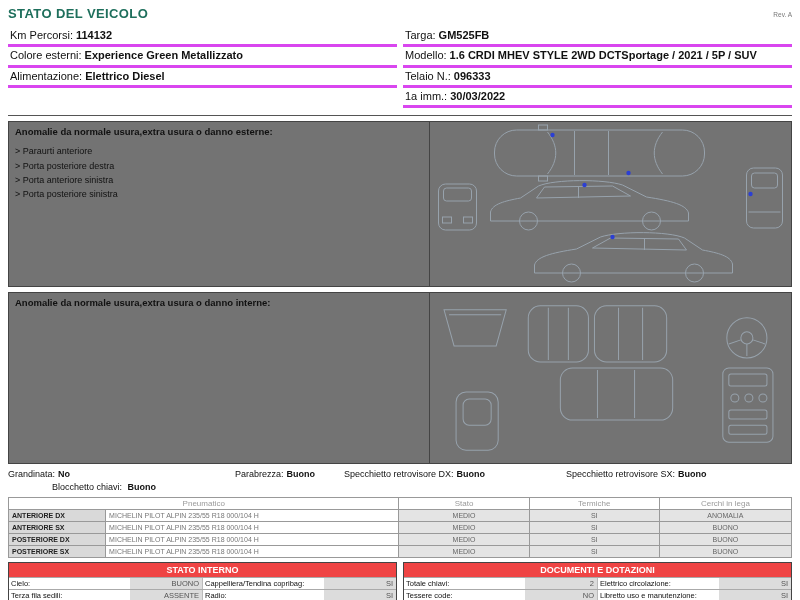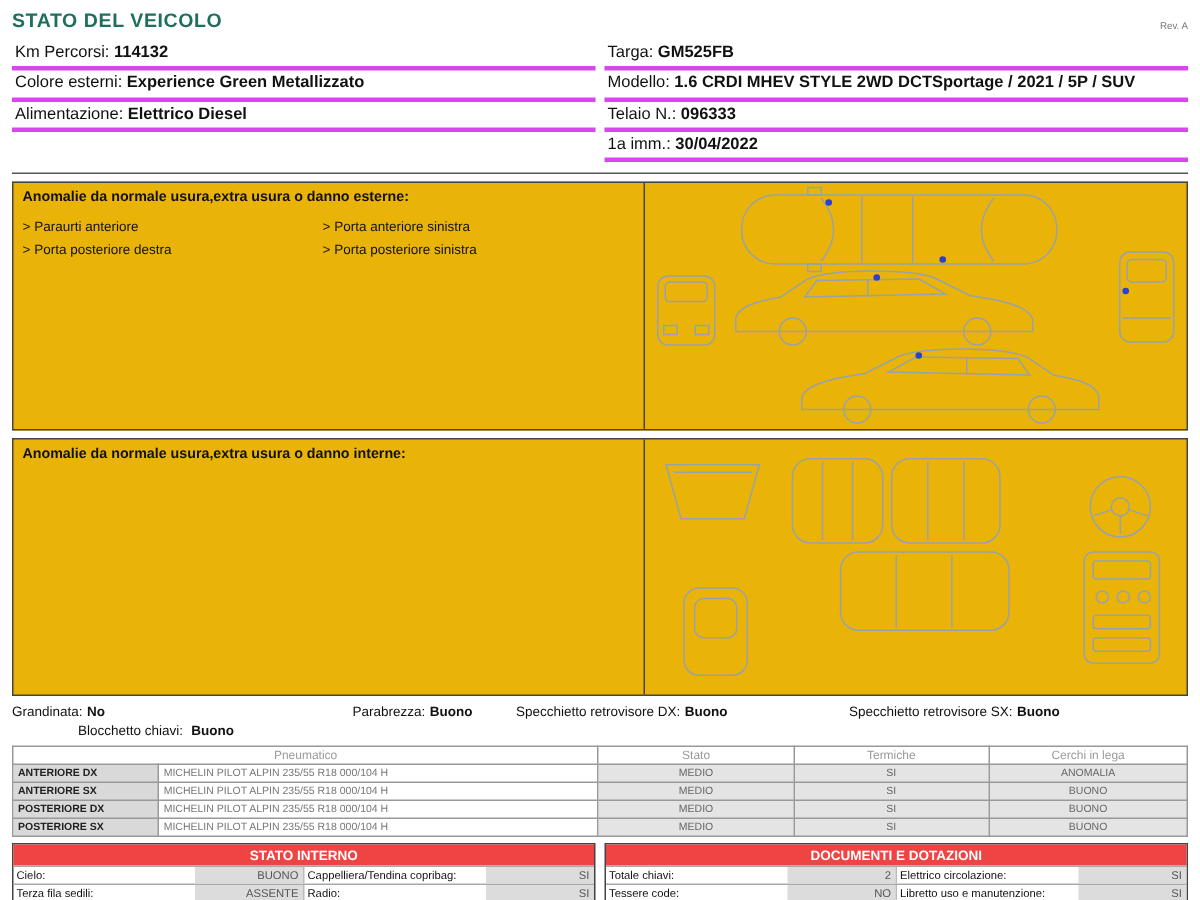--- a/index.html
+++ b/index.html
@@ -2,37 +2,37 @@
 <html><head>
 <meta charset="utf-8">
 <style>
   html,body{margin:0;padding:0;}
   body{
     width:800px;height:600px;overflow:hidden;background:#fff;position:relative;
     font-family:"Liberation Sans", sans-serif;color:#111;
   }
   .page{padding:6px 8px;position:relative;}
   
-  .top{display:flex;justify-content:space-between;align-items:flex-end;}
+  .top{display:flex;justify-content:space-between;align-items:center;}
   .title{font-size:13px;font-weight:bold;color:#1e6f5c;letter-spacing:.4px;margin:0;}
   .rev{font-size:6.5px;color:#777;margin-top:1px;}
   
   .info-grid{display:flex;gap:6px;margin-top:6px;align-items:flex-start;}
   .info-col{flex:1;}
   .info-row{border-bottom:3px solid #d946ef;padding:1px 2px 2px 2px;font-size:11px;line-height:1.3;}
   .info-row .lbl{color:#111;}
   .info-row .val{font-weight:bold;margin-left:3px;}
   hr.sep{border:none;border-top:1px solid #555;margin:7px 0 5px 0;}
   
-  .section{border:1px solid #444;display:flex;margin-bottom:5px;background:#eab308;}
+  .section{border:1px solid #444;display:flex;margin-bottom:5px;background:#737373;}
   .section.ext{height:164px;}
   .section.int{height:170px;}
   .section-text{width:420px;padding:4px 6px;box-sizing:border-box;}
   .section-title{font-size:9.5px;font-weight:bold;}
-  .damage-cols{display:flex;margin-top:7px;font-size:9px;}
+  .damage-cols{display:flex;margin-top:7px;font-size:9px;flex-direction:column;}
   .damage-col{line-height:1.6;}
   .damage-col.c1{width:200px;}
   .diagram-box{flex:1;border-left:1px solid #444;position:relative;padding:2px;}
   .diag-svg{width:100%;height:100%;display:block;}
   
   .cond-row{display:flex;font-size:9px;margin-top:4px;}
   .cond-item .lbl{color:#111;}
   .cond-item .val{font-weight:bold;margin-left:3px;}
   .cw1{width:227px;} .cw2{width:109px;} .cw3{width:222px;}
   .cond-row2{font-size:9px;margin-top:3px;margin-bottom:5px;padding-left:44px;}
@@ -67,21 +67,21 @@
   <div class="info-grid">
     <div class="info-col">
       <div class="info-row"><span class="lbl">Km Percorsi:</span><span class="val">114132</span></div>
       <div class="info-row"><span class="lbl">Colore esterni:</span><span class="val">Experience Green Metallizzato</span></div>
       <div class="info-row"><span class="lbl">Alimentazione:</span><span class="val">Elettrico Diesel</span></div>
     </div>
     <div class="info-col">
       <div class="info-row"><span class="lbl">Targa:</span><span class="val">GM525FB</span></div>
       <div class="info-row"><span class="lbl">Modello:</span><span class="val">1.6 CRDI MHEV STYLE 2WD DCTSportage / 2021 / 5P / SUV</span></div>
       <div class="info-row"><span class="lbl">Telaio N.:</span><span class="val">096333</span></div>
-      <div class="info-row"><span class="lbl">1a imm.:</span><span class="val">30/04/2022</span></div>
+      <div class="info-row"><span class="lbl">1a imm.:</span><span class="val">30/03/2022</span></div>
     </div>
   </div>
 
   <hr class="sep">
 
   <div class="section ext">
     <div class="section-text">
       <div class="section-title">Anomalie da normale usura,extra usura o danno esterne:</div>
       <div class="damage-cols">
         <div class="damage-col c1">

